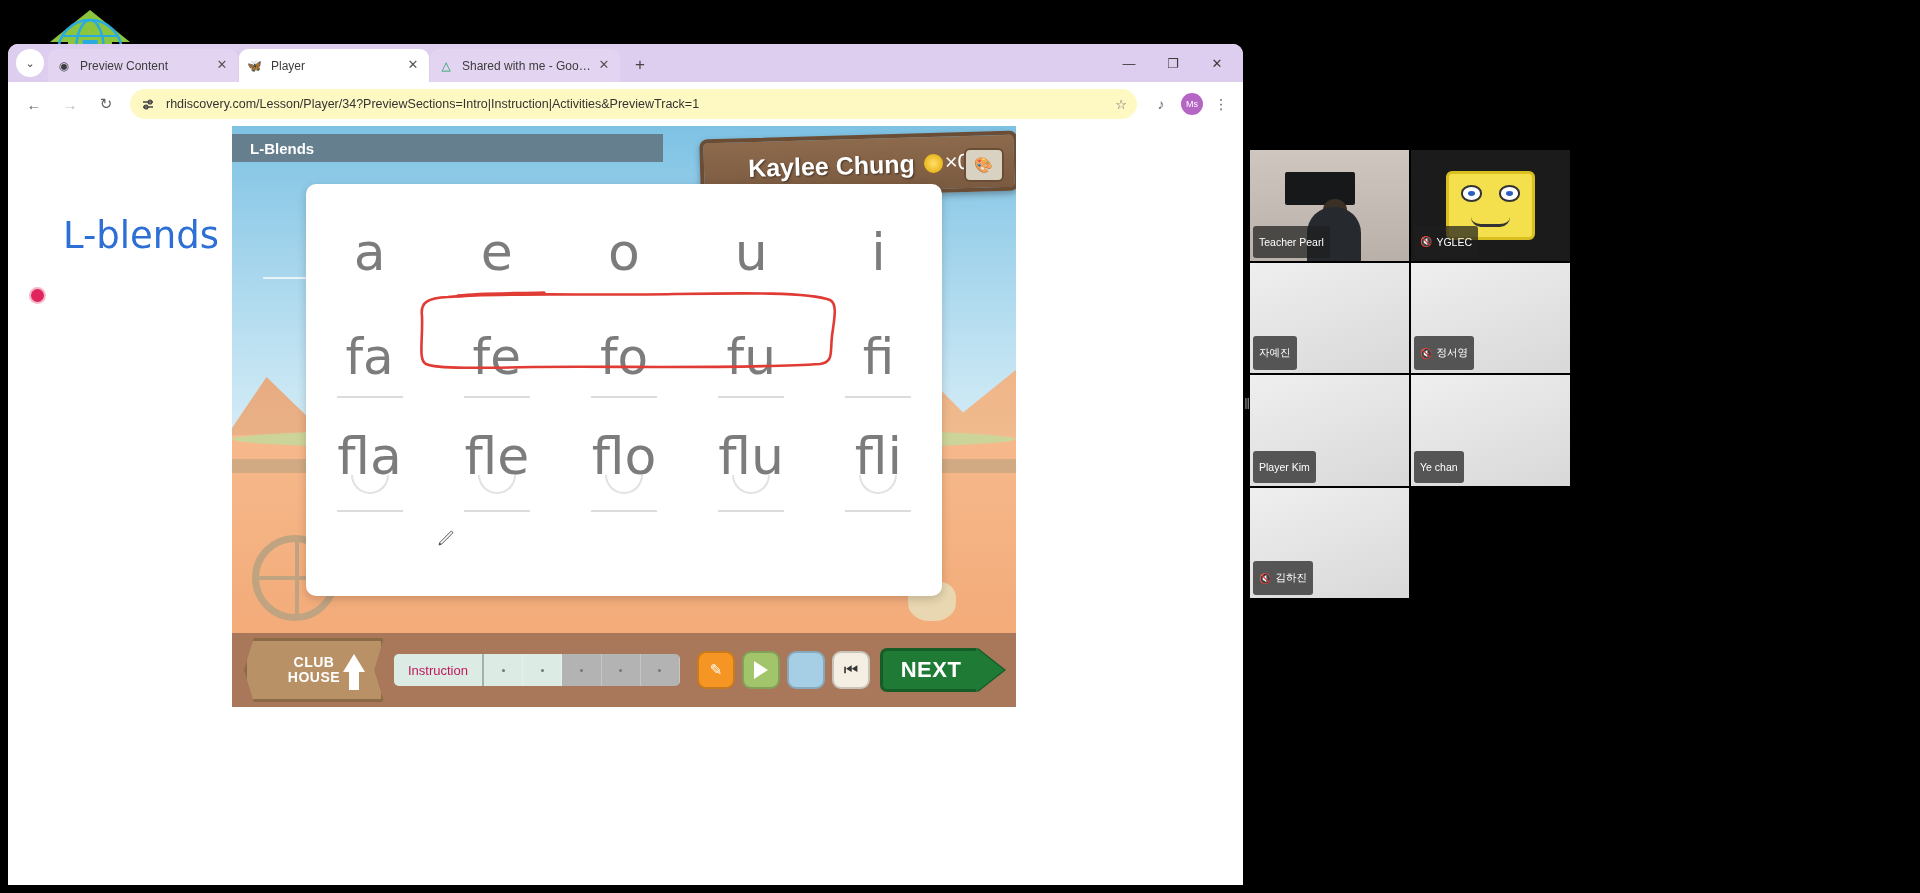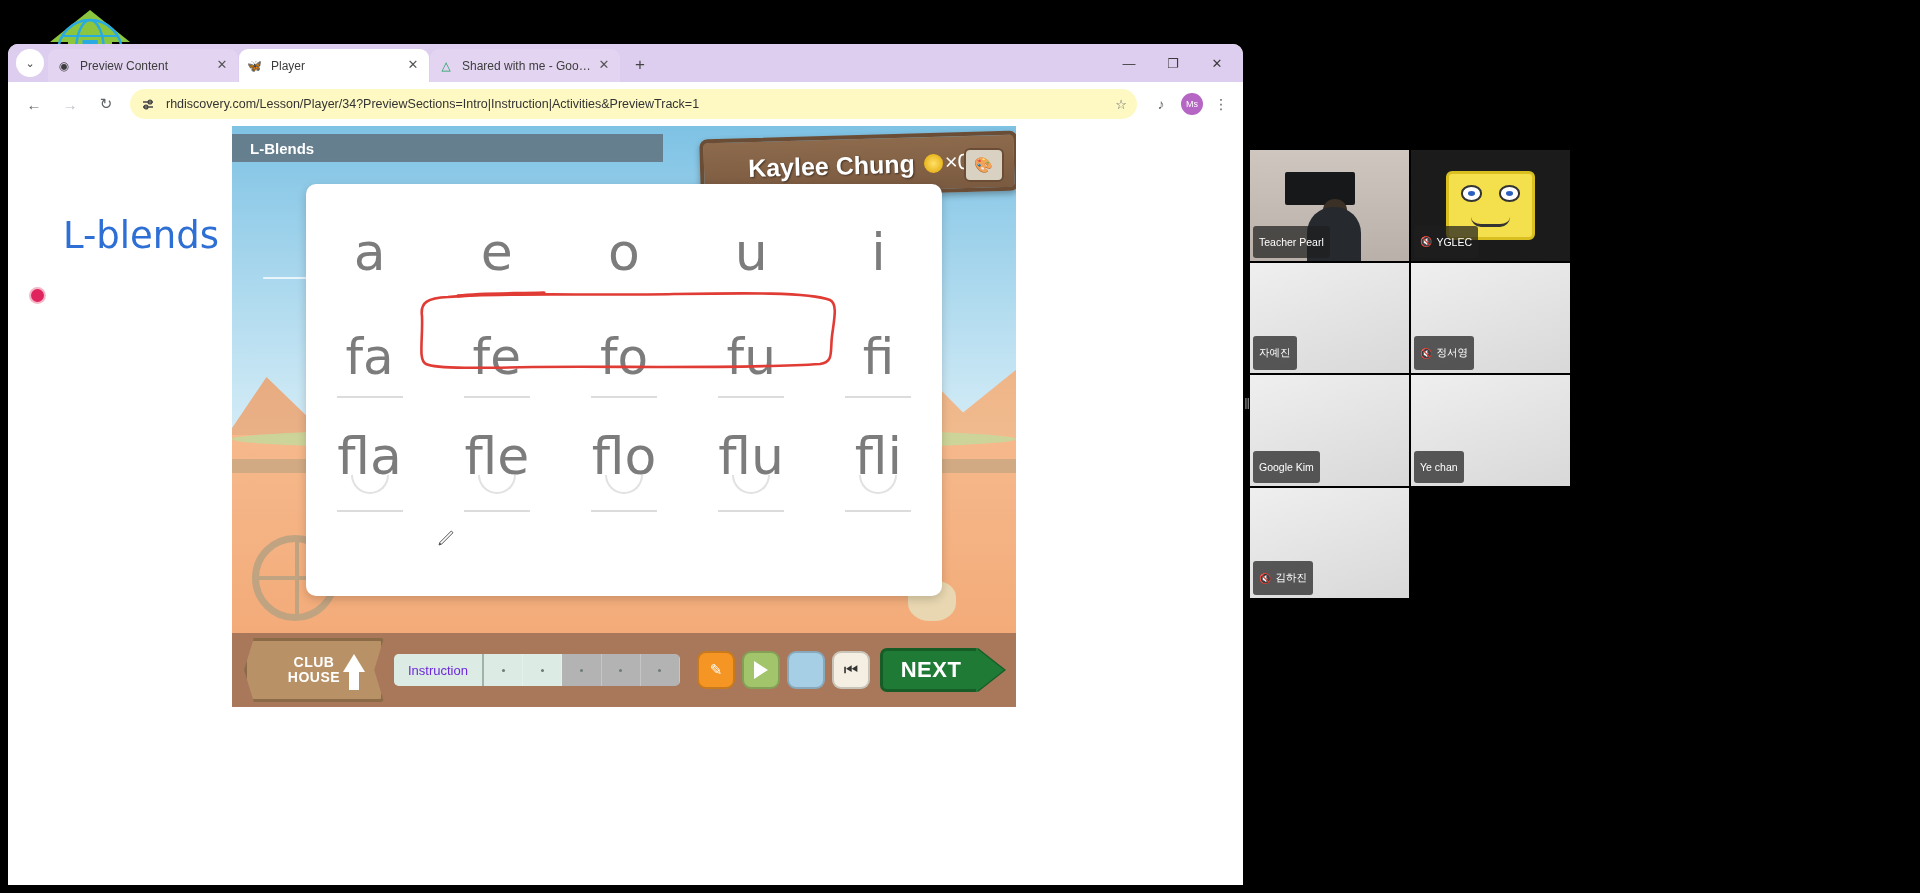--- a/index.html
+++ b/index.html
@@ -147,21 +147,21 @@
                justify-content:center; color:#fff; font-size:14px; font-weight:bold;
                line-height:1.05; letter-spacing:.5px;
                clip-path:polygon(7% 0,100% 0,93% 50%,100% 100%,7% 100%,0 50%); }
   #clubhouse .up { position:absolute; right:16px; top:13px; width:0; height:0;
                    border-left:11px solid transparent; border-right:11px solid transparent;
                    border-bottom:18px solid #fff; }
   #clubhouse .upstem { position:absolute; right:22px; top:30px; width:10px;
                        height:19px; background:#fff; }
   #progress { flex:1; height:32px; background:#b3b3b3; border-radius:5px;
               display:flex; overflow:hidden; margin-right:10px; }
-  #progress .seg-label { background:#dcece4; color:#6d28d9; font-size:13px;
+  #progress .seg-label { background:#dcece4; color:#be185d; font-size:13px;
               display:flex; align-items:center; justify-content:center;
               padding:0 14px; border-right:2px solid #9fb3ab; }
   #progress .seg { flex:1; display:flex; align-items:center; justify-content:center;
               border-right:1px solid rgba(255,255,255,.25); }
   #progress .seg.done { background:#dcece4; }
   #progress .dot { width:3px; height:3px; border-radius:50%; background:#6d7d77; }
   .fbtn { width:38px; height:38px; border-radius:9px; margin-left:7px;
           display:flex; align-items:center; justify-content:center;
           border:2px solid rgba(0,0,0,.18); }
   #btn-eraser { background:#f59524; color:#fff; font-size:15px; }
@@ -451,21 +451,21 @@
       <div class="namebar">
         <span class="muteicon">🔇</span>
         <span>정서영</span>
       </div>
     </div>
 
 
     <div class="tile">
       <div class="blankvid"></div>
       <div class="namebar">
-        <span>Google Kim</span>
+        <span>Player Kim</span>
       </div>
     </div>
 
     <div class="tile">
       <div class="blankvid"></div>
       <div class="namebar">
         <span>Ye chan</span>
       </div>
     </div>
 

